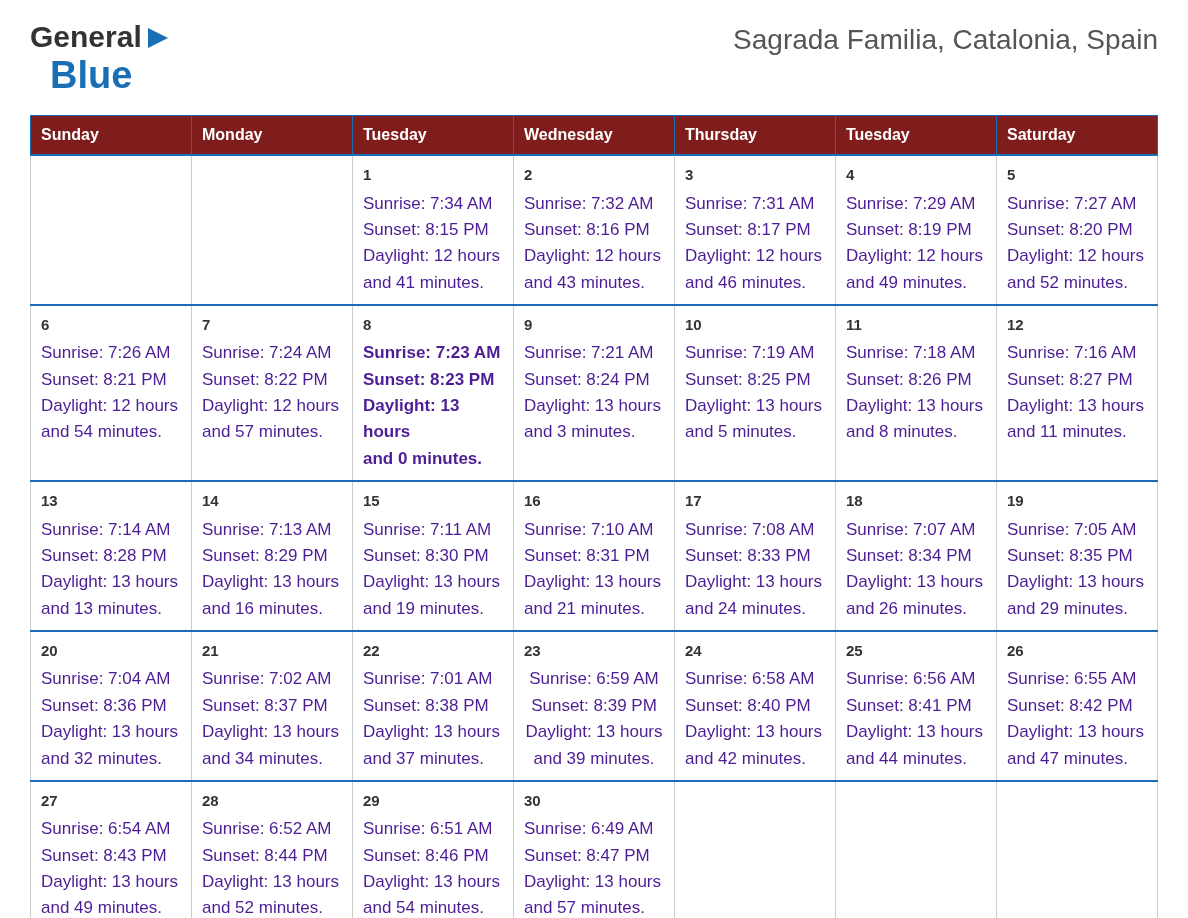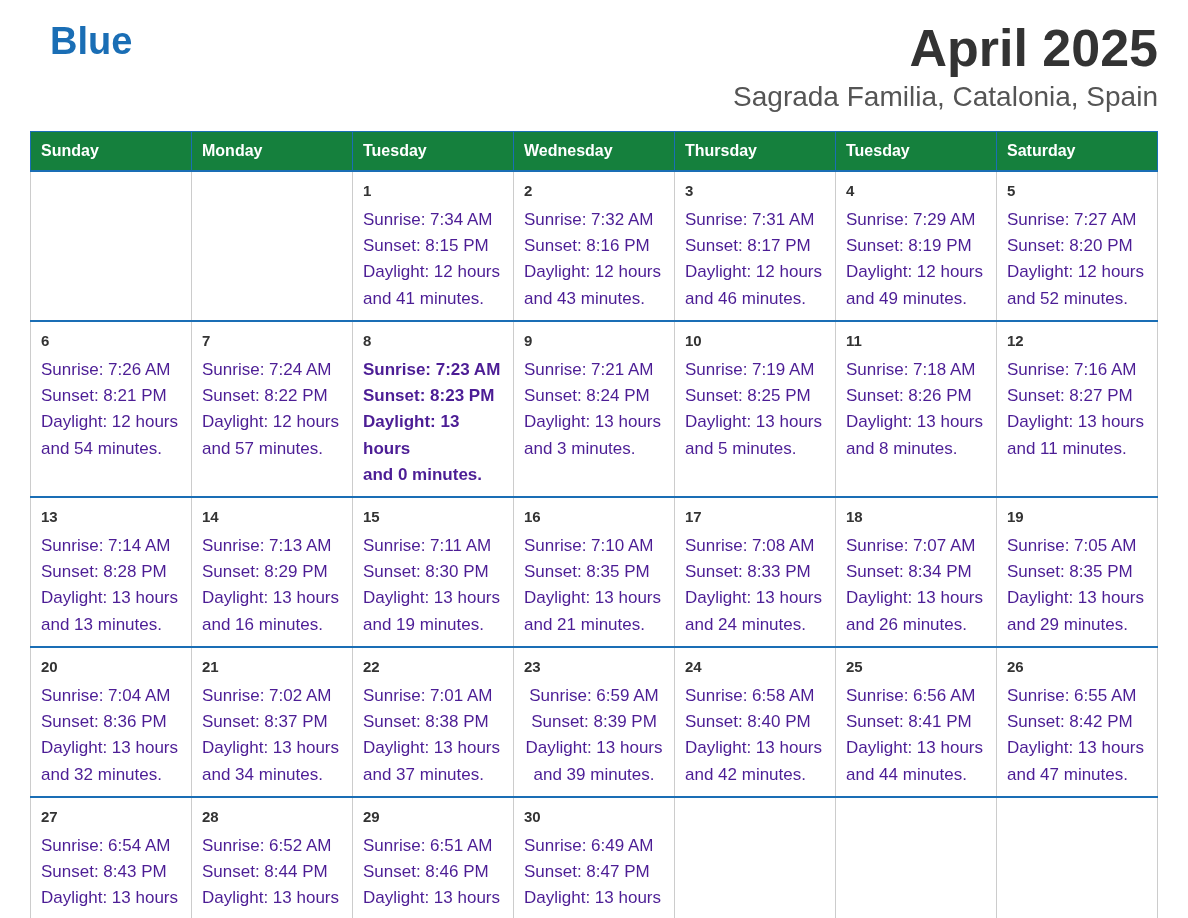--- a/index.html
+++ b/index.html
@@ -30,21 +30,21 @@
       font-size: 28px;
       color: #555;
       margin-top: 4px;
     }
     .calendar {
       width: 100%;
       border-collapse: collapse;
       border: 1px solid #ccc;
     }
     .calendar th {
-      background-color: #15803d;
+      background-color: #7f1d1d;
       color: #fff;
       font-size: 16px;
       font-weight: bold;
       padding: 10px 10px;
       text-align: left;
       border: 1px solid #1a6eb5;
     }
     .calendar td {
       vertical-align: top;
       padding: 8px 10px;
@@ -80,26 +80,31 @@
     .logo-line1 {
       display: flex;
       align-items: center;
     }
   </style>
 </head>
 <body>
 
 <div class="header-area">
   <div class="logo-wrapper">
+    <div class="logo-line1">
+      <span style="font-size:30px;font-weight:bold;color:#333;">General</span>
+      <svg width="28" height="28" viewBox="0 0 28 28" style="margin-left:2px;margin-top:2px;">
+        <polygon points="4,4 24,14 4,24" fill="#1a6eb5"></polygon>
+      </svg>
+    </div>
     <div>
       <span style="font-size:38px;font-weight:bold;color:#1a6eb5;margin-left:20px;">Blue</span>
     </div>
   </div>
   <div class="title-area">
-    <div class="main-title">April 2025</div>
     <div class="subtitle">Sagrada Familia, Catalonia, Spain</div>
   </div>
 </div>
 
 <table class="calendar">
   <thead>
     <tr>
     <th>Sunday</th>
         <th>Monday</th>
         <th>Tuesday</th>
@@ -218,21 +223,21 @@
         <td>
           <span class="day-number">15</span>
           <div class="day-info" style="white-space: pre-line;">Sunrise: 7:11 AM
 Sunset: 8:30 PM
 Daylight: 13 hours
 and 19 minutes.</div>
         </td>
         <td>
           <span class="day-number">16</span>
           <div class="day-info" style="white-space: pre-line;">Sunrise: 7:10 AM
-Sunset: 8:35 PM
+Sunset: 8:31 PM
 Daylight: 13 hours
 and 21 minutes.</div>
         </td>
         <td>
           <span class="day-number">17</span>
           <div class="day-info" style="white-space: pre-line;">Sunrise: 7:08 AM
 Sunset: 8:33 PM
 Daylight: 13 hours
 and 24 minutes.</div>
         </td>

